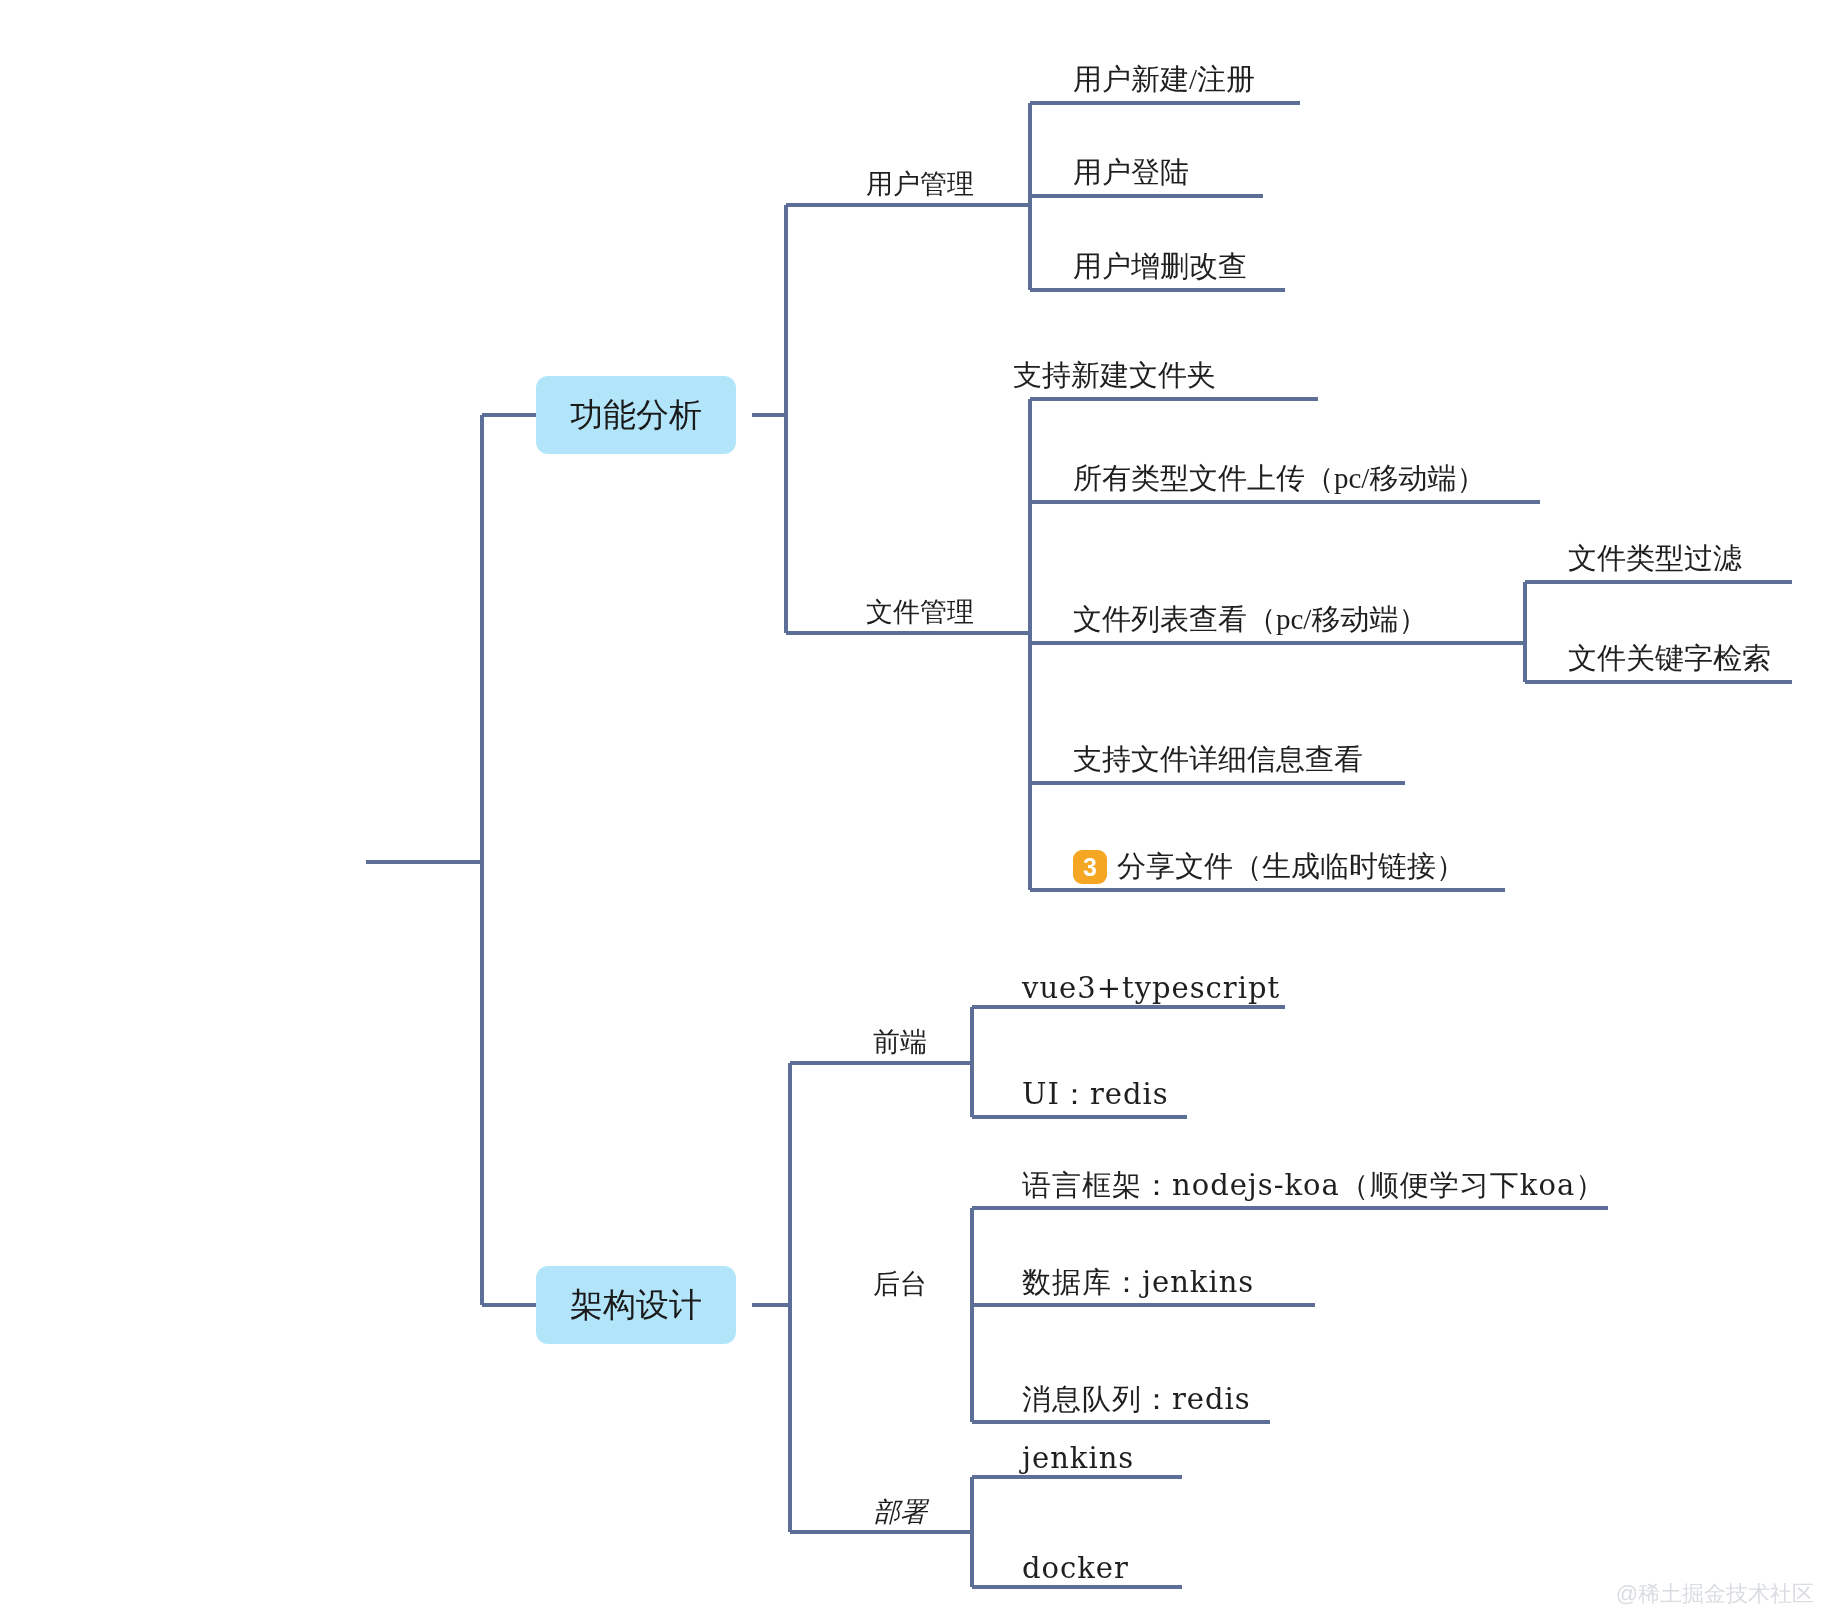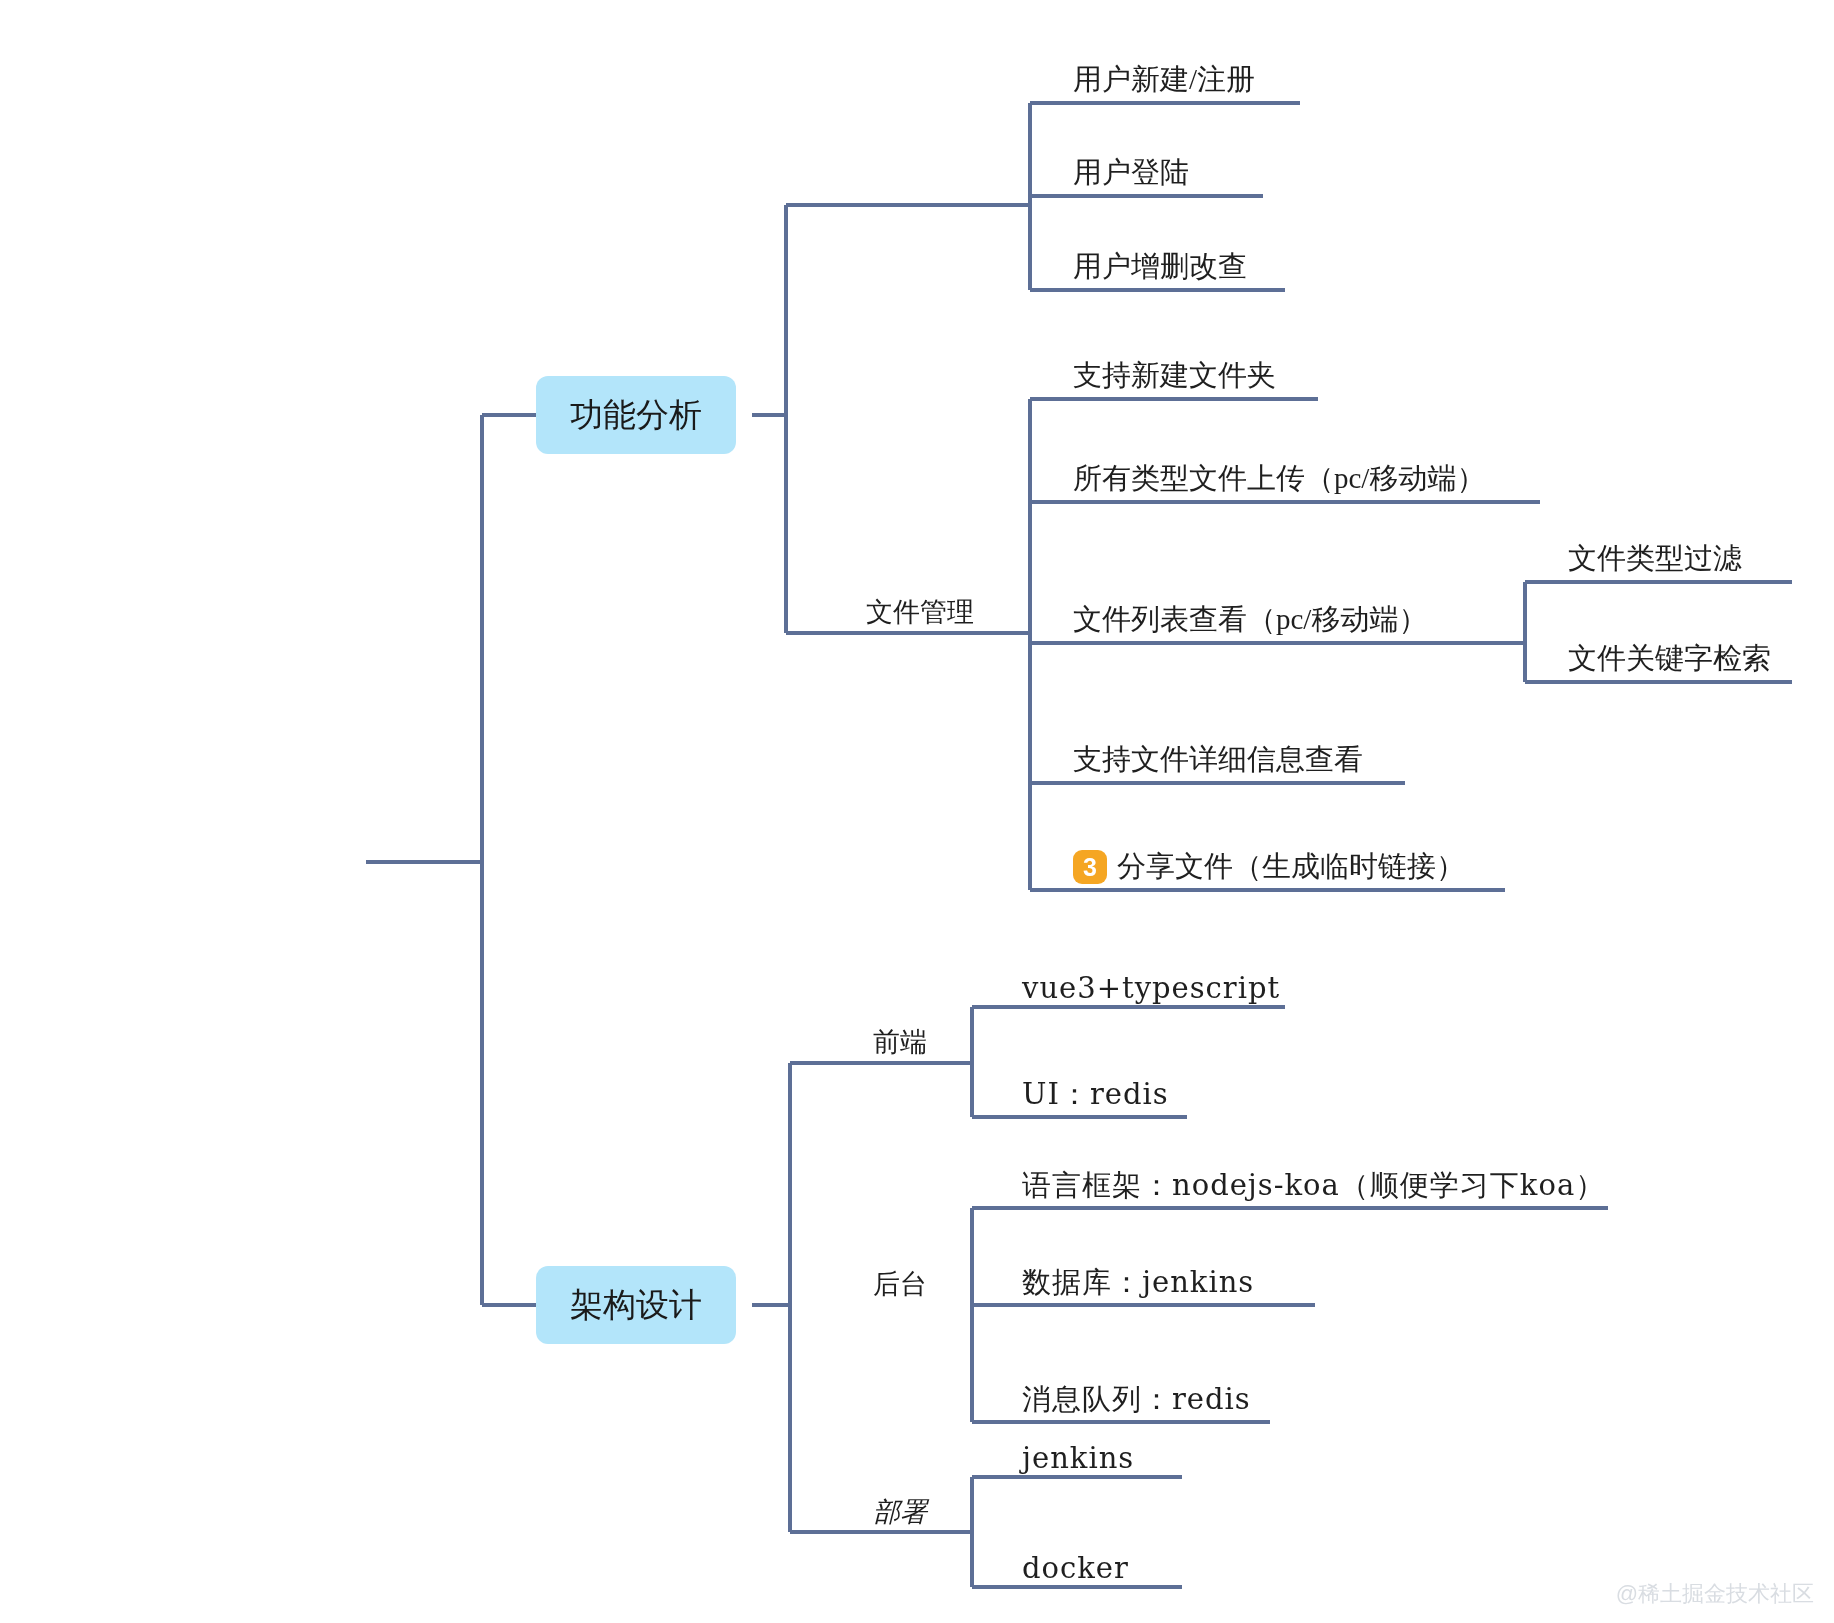--- a/index.html
+++ b/index.html
@@ -164,38 +164,41 @@
 
 
   <div class="node l1-node" style="left:536px; top:1266px; width:200px; height:78px;">
     <span>架构设计</span>
   </div>
 
   <div class="node l1-node" style="left:536px; top:376px; width:200px; height:78px;">
     <span>功能分析</span>
   </div>
 
+  <div class="node l2-node" style="left:820px; top:140px; width:200px; height:62px;">
+    <span>用户管理</span>
+  </div>
 
   <div class="node l2-node" style="left:820px; top:568px; width:200px; height:62px;">
     <span>文件管理</span>
   </div>
 
   <div class="node leaf-node" style="left:1073px; top:38px; width:400px; height:62px;">
     <span>用户新建/注册</span>
   </div>
 
   <div class="node leaf-node" style="left:1073px; top:131px; width:400px; height:62px;">
     <span>用户登陆</span>
   </div>
 
   <div class="node leaf-node" style="left:1073px; top:225px; width:400px; height:62px;">
     <span>用户增删改查</span>
   </div>
 
-  <div class="node leaf-node" style="left:1073px; top:334px; width:500px; height:62px;">
+  <div class="node leaf-node" style="left:1013px; top:334px; width:500px; height:62px;">
     <span>支持新建文件夹</span>
   </div>
 
   <div class="node leaf-node" style="left:1073px; top:437px; width:600px; height:62px;text-align:right;">
     <span>所有类型文件上传（pc/移动端）</span>
   </div>
 
   <div class="node leaf-node" style="left:1073px; top:578px; width:600px; height:62px;">
     <span>文件列表查看（pc/移动端）</span>
   </div>

